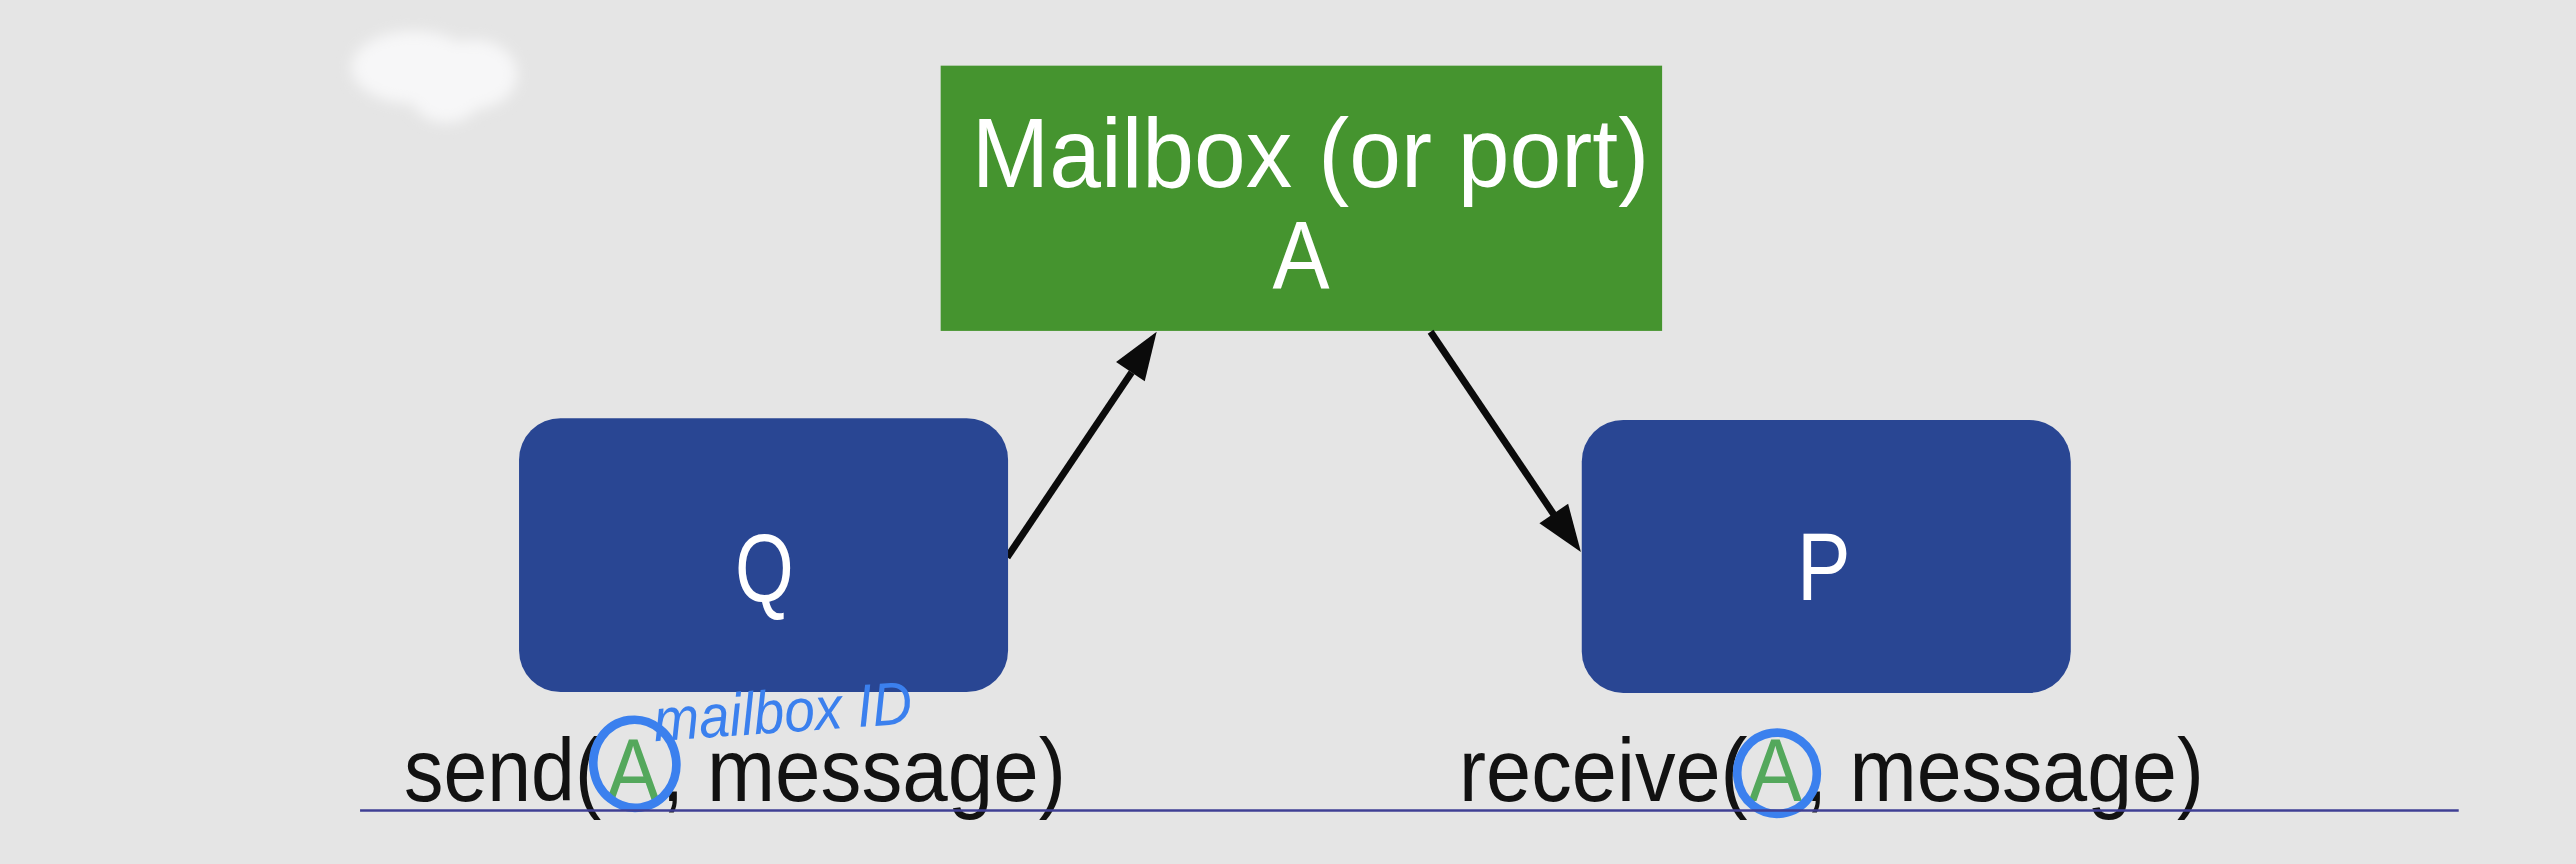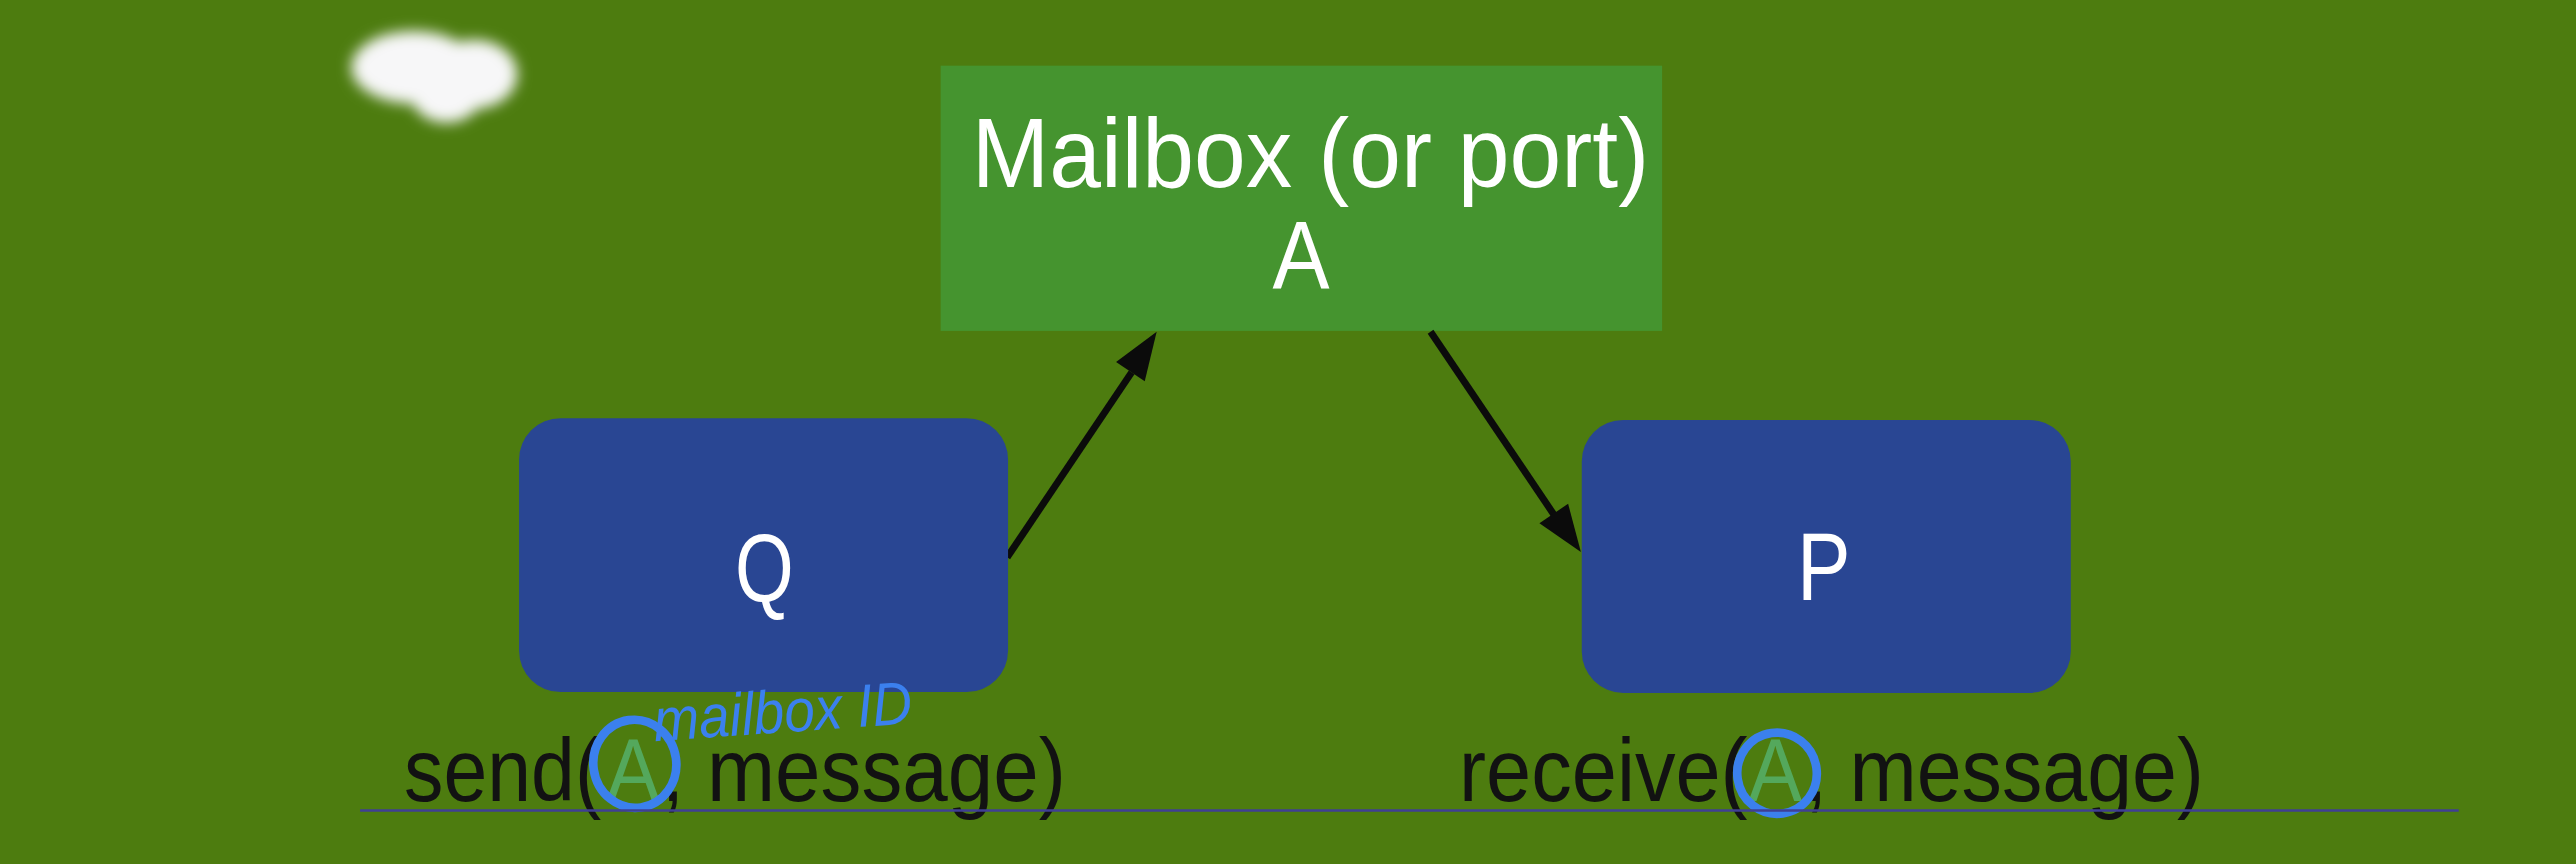--- a/index.html
+++ b/index.html
@@ -7,21 +7,21 @@
     padding: 0;
     background: #ffffff;
     width: 2576px;
     height: 864px;
     overflow: hidden;
   }
   .slide {
     position: relative;
     width: 2576px;
     height: 864px;
-    background: #4d7c0f;
+    background: #e5e5e5;
   }
   svg { display: block; }
   .t {
     font-family: "Liberation Sans", sans-serif;
     font-weight: 400;
   }
   .box-label { font-size: 112px; }
   .call-text { font-size: 102px; }
   .annotation-text {
     font-size: 70px;

